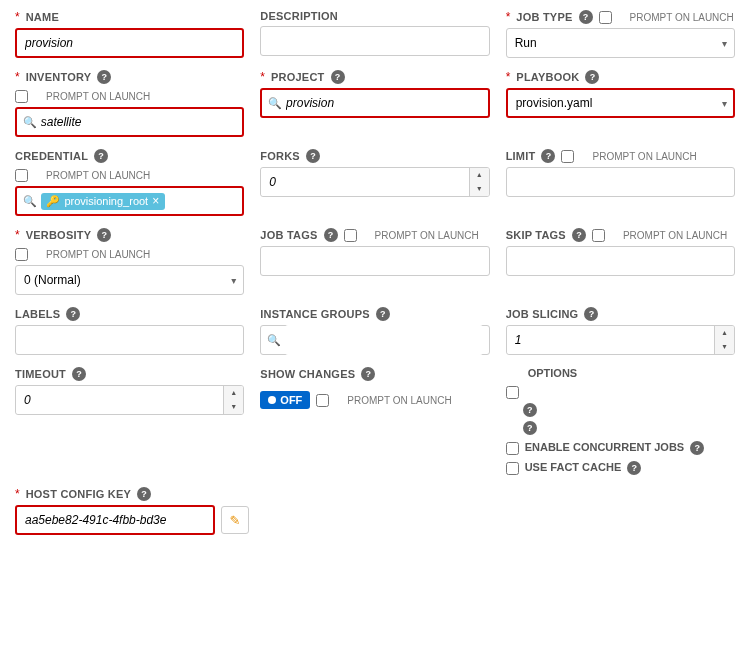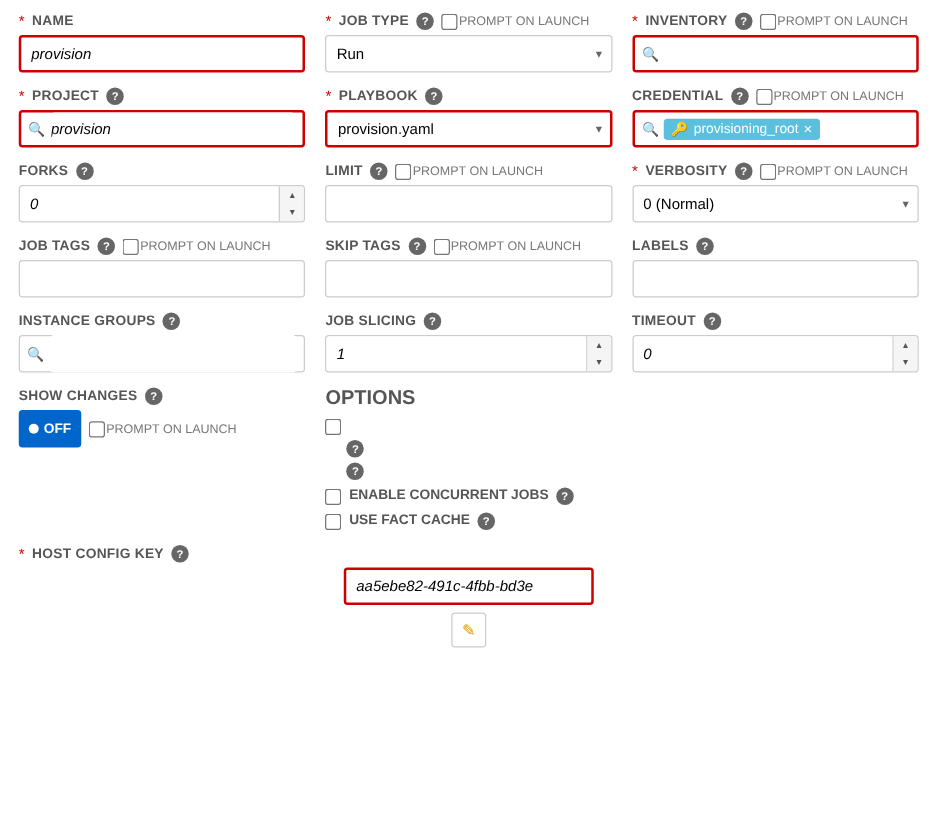--- a/index.html
+++ b/index.html
@@ -47,21 +47,21 @@
       border-radius: 50%;
       font-size: 9px;
       font-weight: bold;
       cursor: pointer;
     }
     .prompt-label {
       font-size: 10px;
       color: #777;
       display: flex;
       align-items: center;
-      gap: 1px;
+      gap: 18px;
     }
     .label-row {
       display: flex;
       align-items: center;
       gap: 6px;
       flex-wrap: wrap;
     }
     input[type="text"], input[type="number"] {
       border: 1px solid #ccc;
       border-radius: 3px;
@@ -180,20 +180,21 @@
       height: 30px;
       border: 1px solid #ccc;
       border-radius: 3px;
       padding: 4px 24px 4px 8px;
       font-size: 12px;
       appearance: none;
       background: #fff;
     }
     .toggle-wrap {
       display: flex;
+      align-items: center;
       gap: 6px;
       height: 30px;
     }
     .toggle-btn {
       display: inline-flex;
       align-items: center;
       background: #06c;
       color: #fff;
       border-radius: 3px;
       padding: 3px 8px;
@@ -316,21 +317,20 @@
     .host-config-section {
       margin-top: 12px;
       display: flex;
       flex-direction: column;
       gap: 4px;
     }
     .host-key-wrap {
       display: flex;
       align-items: center;
       gap: 6px;
-      flex-direction: column;
     }
     .host-key-wrap input {
       border: 2px solid #c00;
       border-radius: 3px;
       padding: 5px 8px;
       font-size: 12px;
       width: 200px;
       height: 30px;
     }
     .edit-btn {
@@ -345,41 +345,48 @@
       cursor: pointer;
       color: #e8940d;
       font-size: 13px;
     }
     .checkbox-small {
       width: 13px;
       height: 13px;
       margin: 0;
     }
     .section-options-title {
-      font-size: 16px;
+      font-size: 11px;
       font-weight: bold;
       color: #555;
       text-transform: uppercase;
       margin-bottom: 2px;
+      margin-left: 22px;
     }
     .col-span-1 { grid-column: span 1; }
   </style>
 </head>
 <body>
 
 <div class="form-grid">
 
   <div class="field-group col-span-1">
     <div class="label-row">
       <span class="required-star">*</span>
       <span class="field-label">NAME</span>
     </div>
     <input type="text" class="input-outlined" value="provision" style="">
   </div>
 
+  <div class="field-group col-span-1">
+    <div class="label-row">
+      <span class="field-label">DESCRIPTION</span>
+    </div>
+    <input type="text" value="" style="">
+  </div>
 
   <div class="field-group col-span-1">
     <div class="label-row">
       <span class="required-star">*</span>
       <span class="field-label">JOB TYPE</span>
       <span class="help-icon">?</span>
       <label class="prompt-label">
         <input type="checkbox" class="checkbox-small" style="">
         <span>PROMPT ON LAUNCH</span>
       </label>
@@ -398,20 +405,21 @@
       <span class="required-star">*</span>
       <span class="field-label">INVENTORY</span>
       <span class="help-icon">?</span>
       <label class="prompt-label">
         <input type="checkbox" class="checkbox-small" style="">
         <span>PROMPT ON LAUNCH</span>
       </label>
     </div>
     <div class="search-input-wrap outlined">
       <span class="search-icon">🔍</span>
+      <input type="text" value="satellite" style="">
     </div>
   </div>
 
   <div class="field-group col-span-1">
     <div class="label-row">
       <span class="required-star">*</span>
       <span class="field-label">PROJECT</span>
       <span class="help-icon">?</span>
     </div>
     <div class="search-input-wrap outlined">

